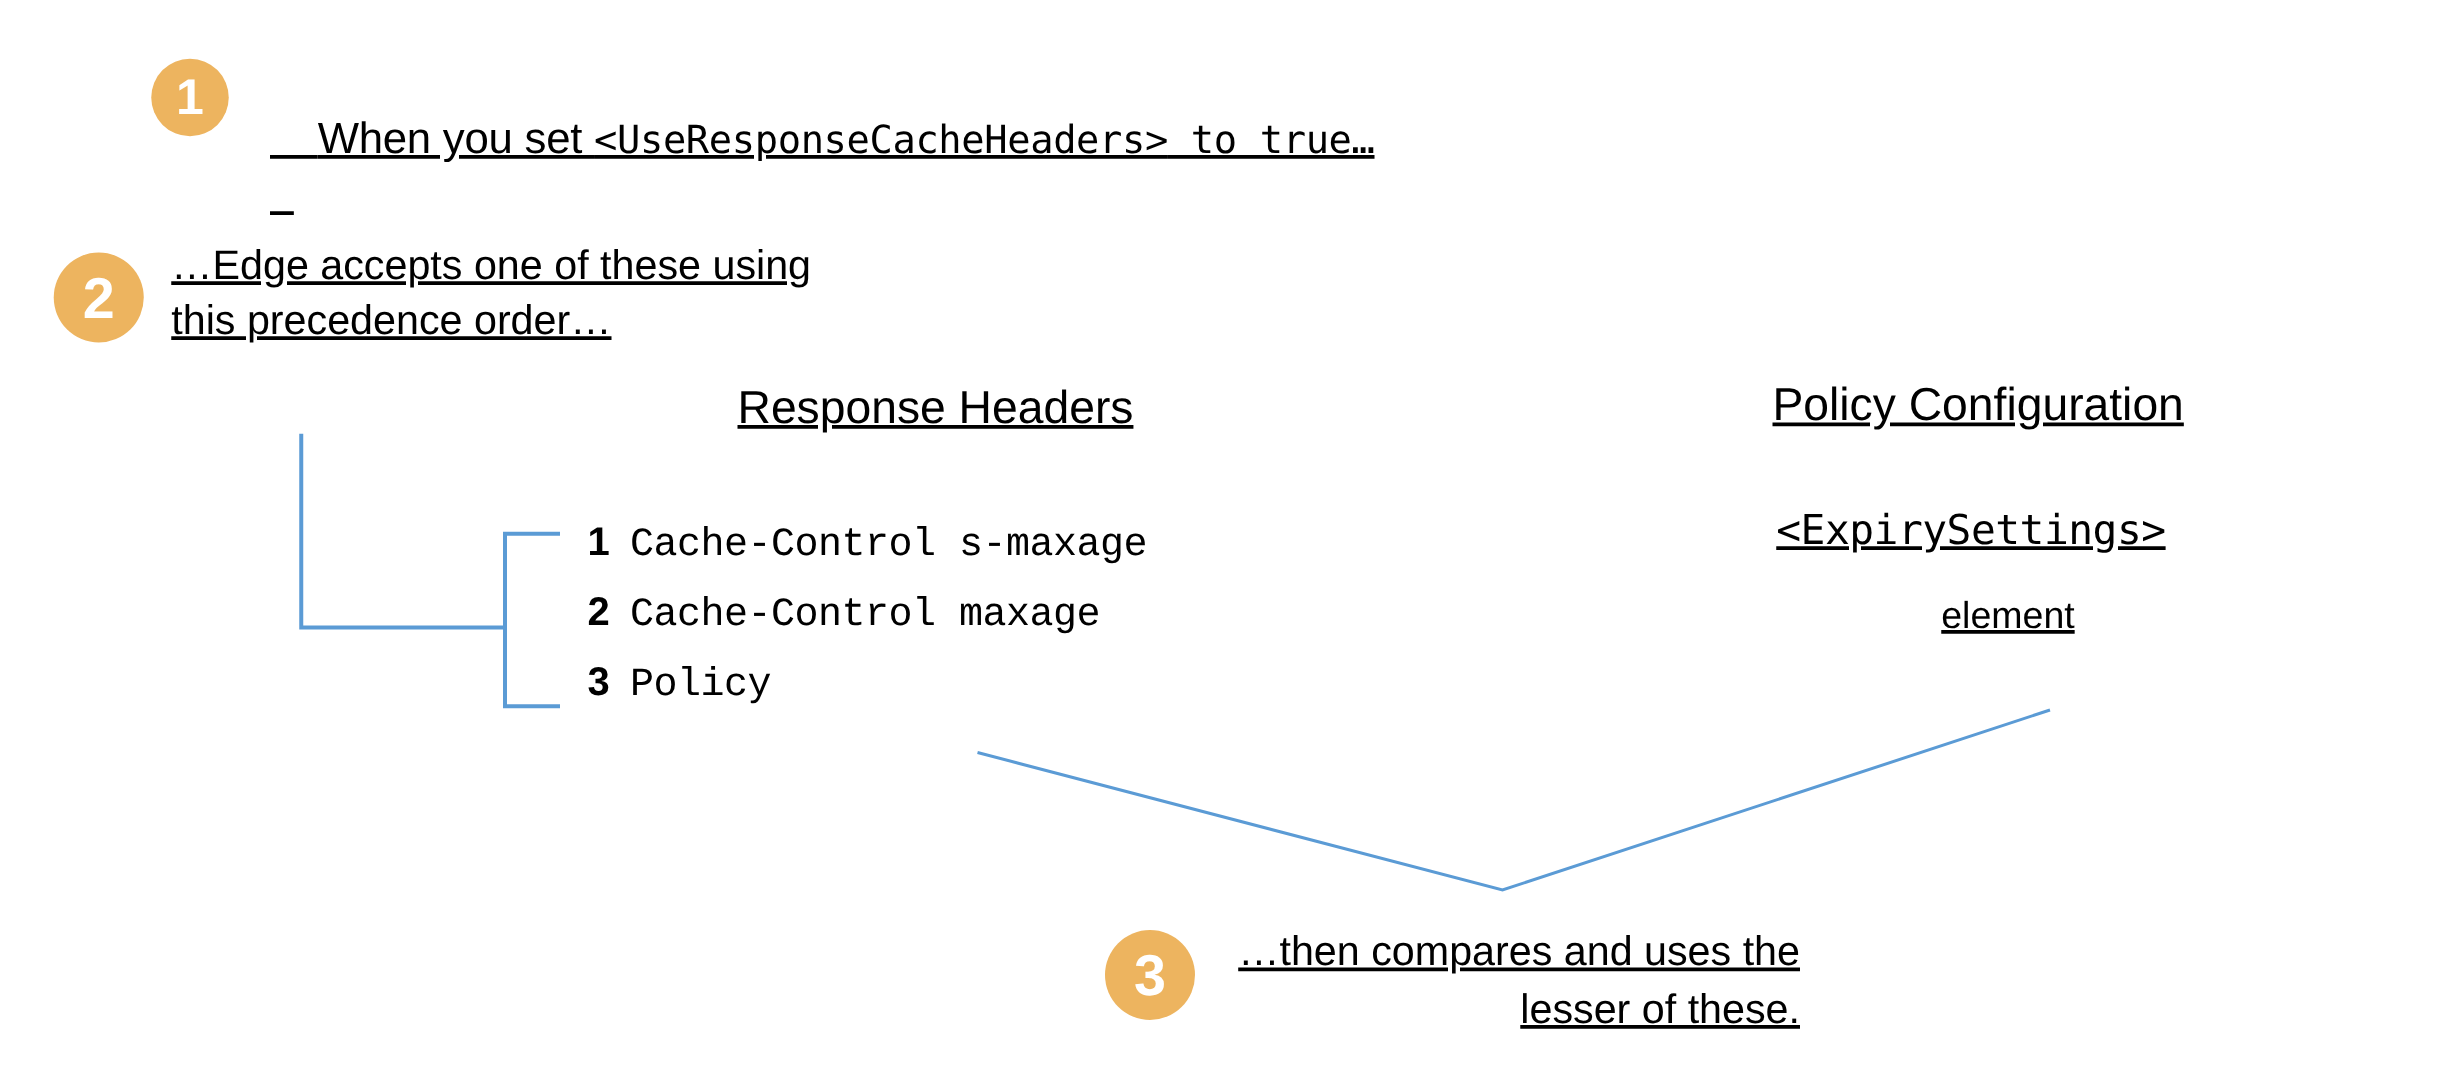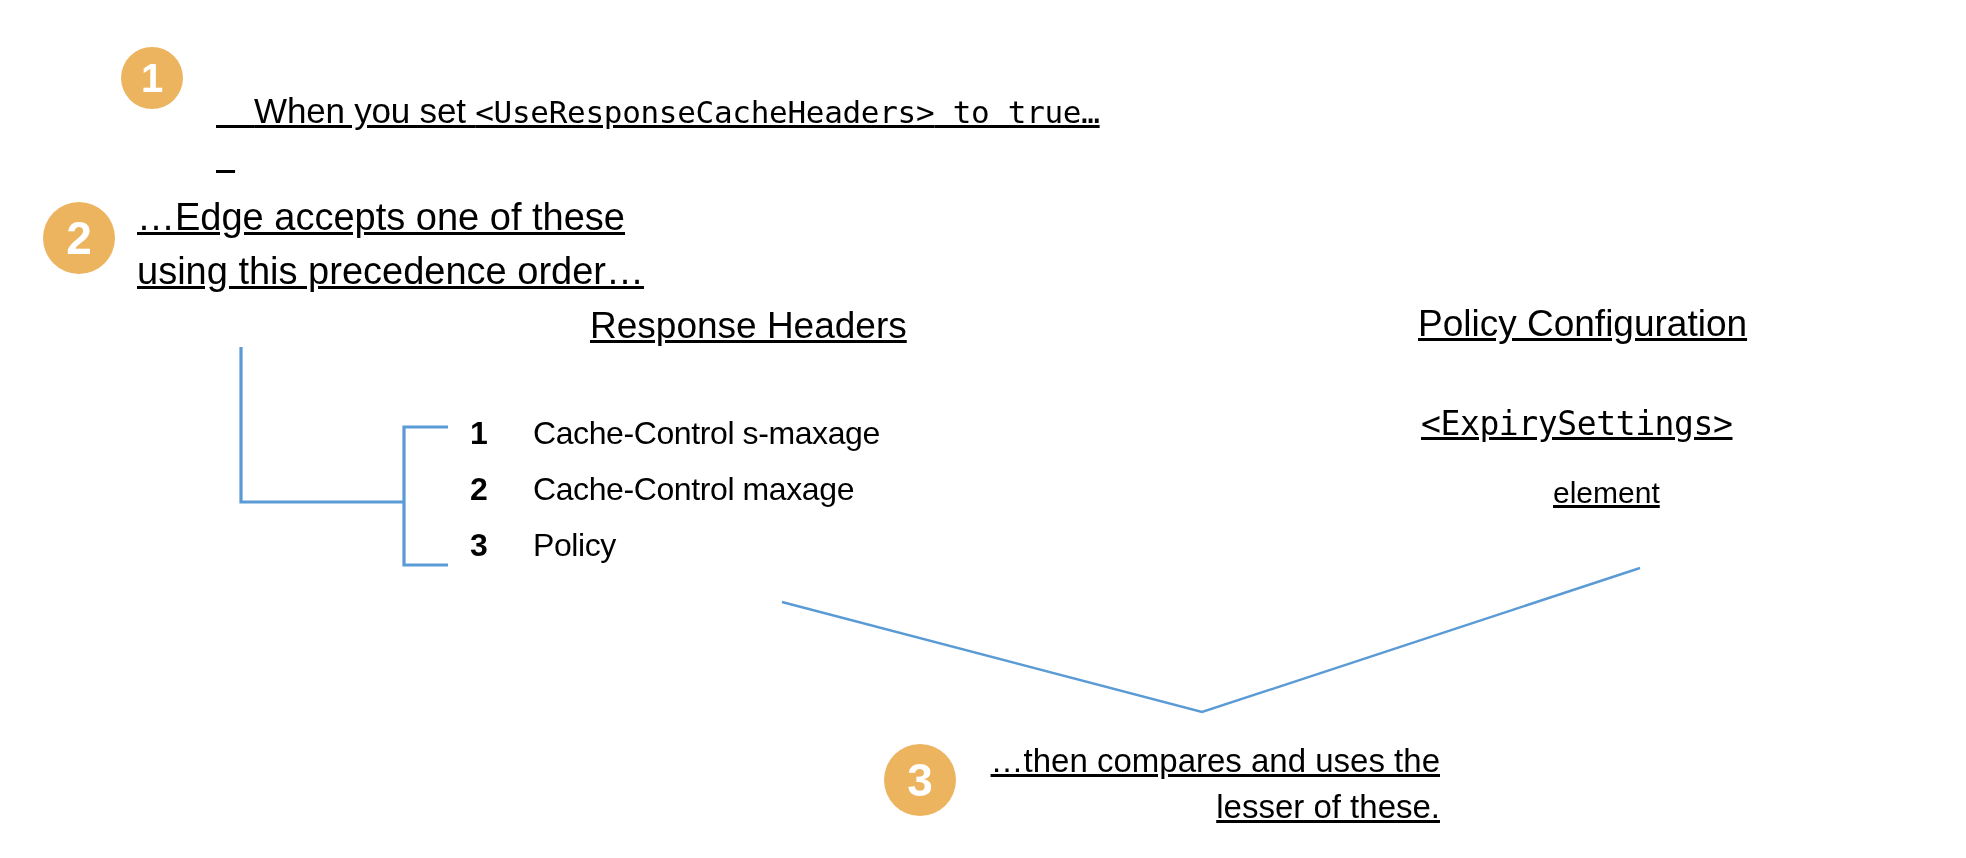--- a/index.html
+++ b/index.html
@@ -74,22 +74,22 @@
   }
   .mono {
     font-family: "DejaVu Sans Mono", monospace;
     font-size: 31px;
     letter-spacing: -0.3px;
   }
 
   #step2-text {
     left: 137px;
     top: 190px;
-    font-size: 38px;
-    line-height: 54px;
+    font-size: 33px;
+    line-height: 44px;
     width: 520px;
     white-space: normal;
   }
 
   #col-head-response {
     left: 590px;
     top: 305px;
     font-size: 37px;
   }
   #col-head-policy {
@@ -110,25 +110,24 @@
     height: 56px;
   }
   .prec-num {
     font-family: "Liberation Sans", sans-serif;
     font-weight: bold;
     font-size: 32px;
     width: 34px;
     color: #000000;
   }
   .prec-name {
-    font-family: Liberation Sans, sans-serif;
+    font-family: Liberation Mono, monospace;
     font-size: 32px;
     letter-spacing: -0.4px;
     color: #000000;
-    margin-left: 29px;
   }
 
   
   #policy-element-name {
     left: 1421px;
     top: 404px;
     font-family: "DejaVu Sans Mono", monospace;
     font-size: 33px;
     letter-spacing: -0.4px;
   }

